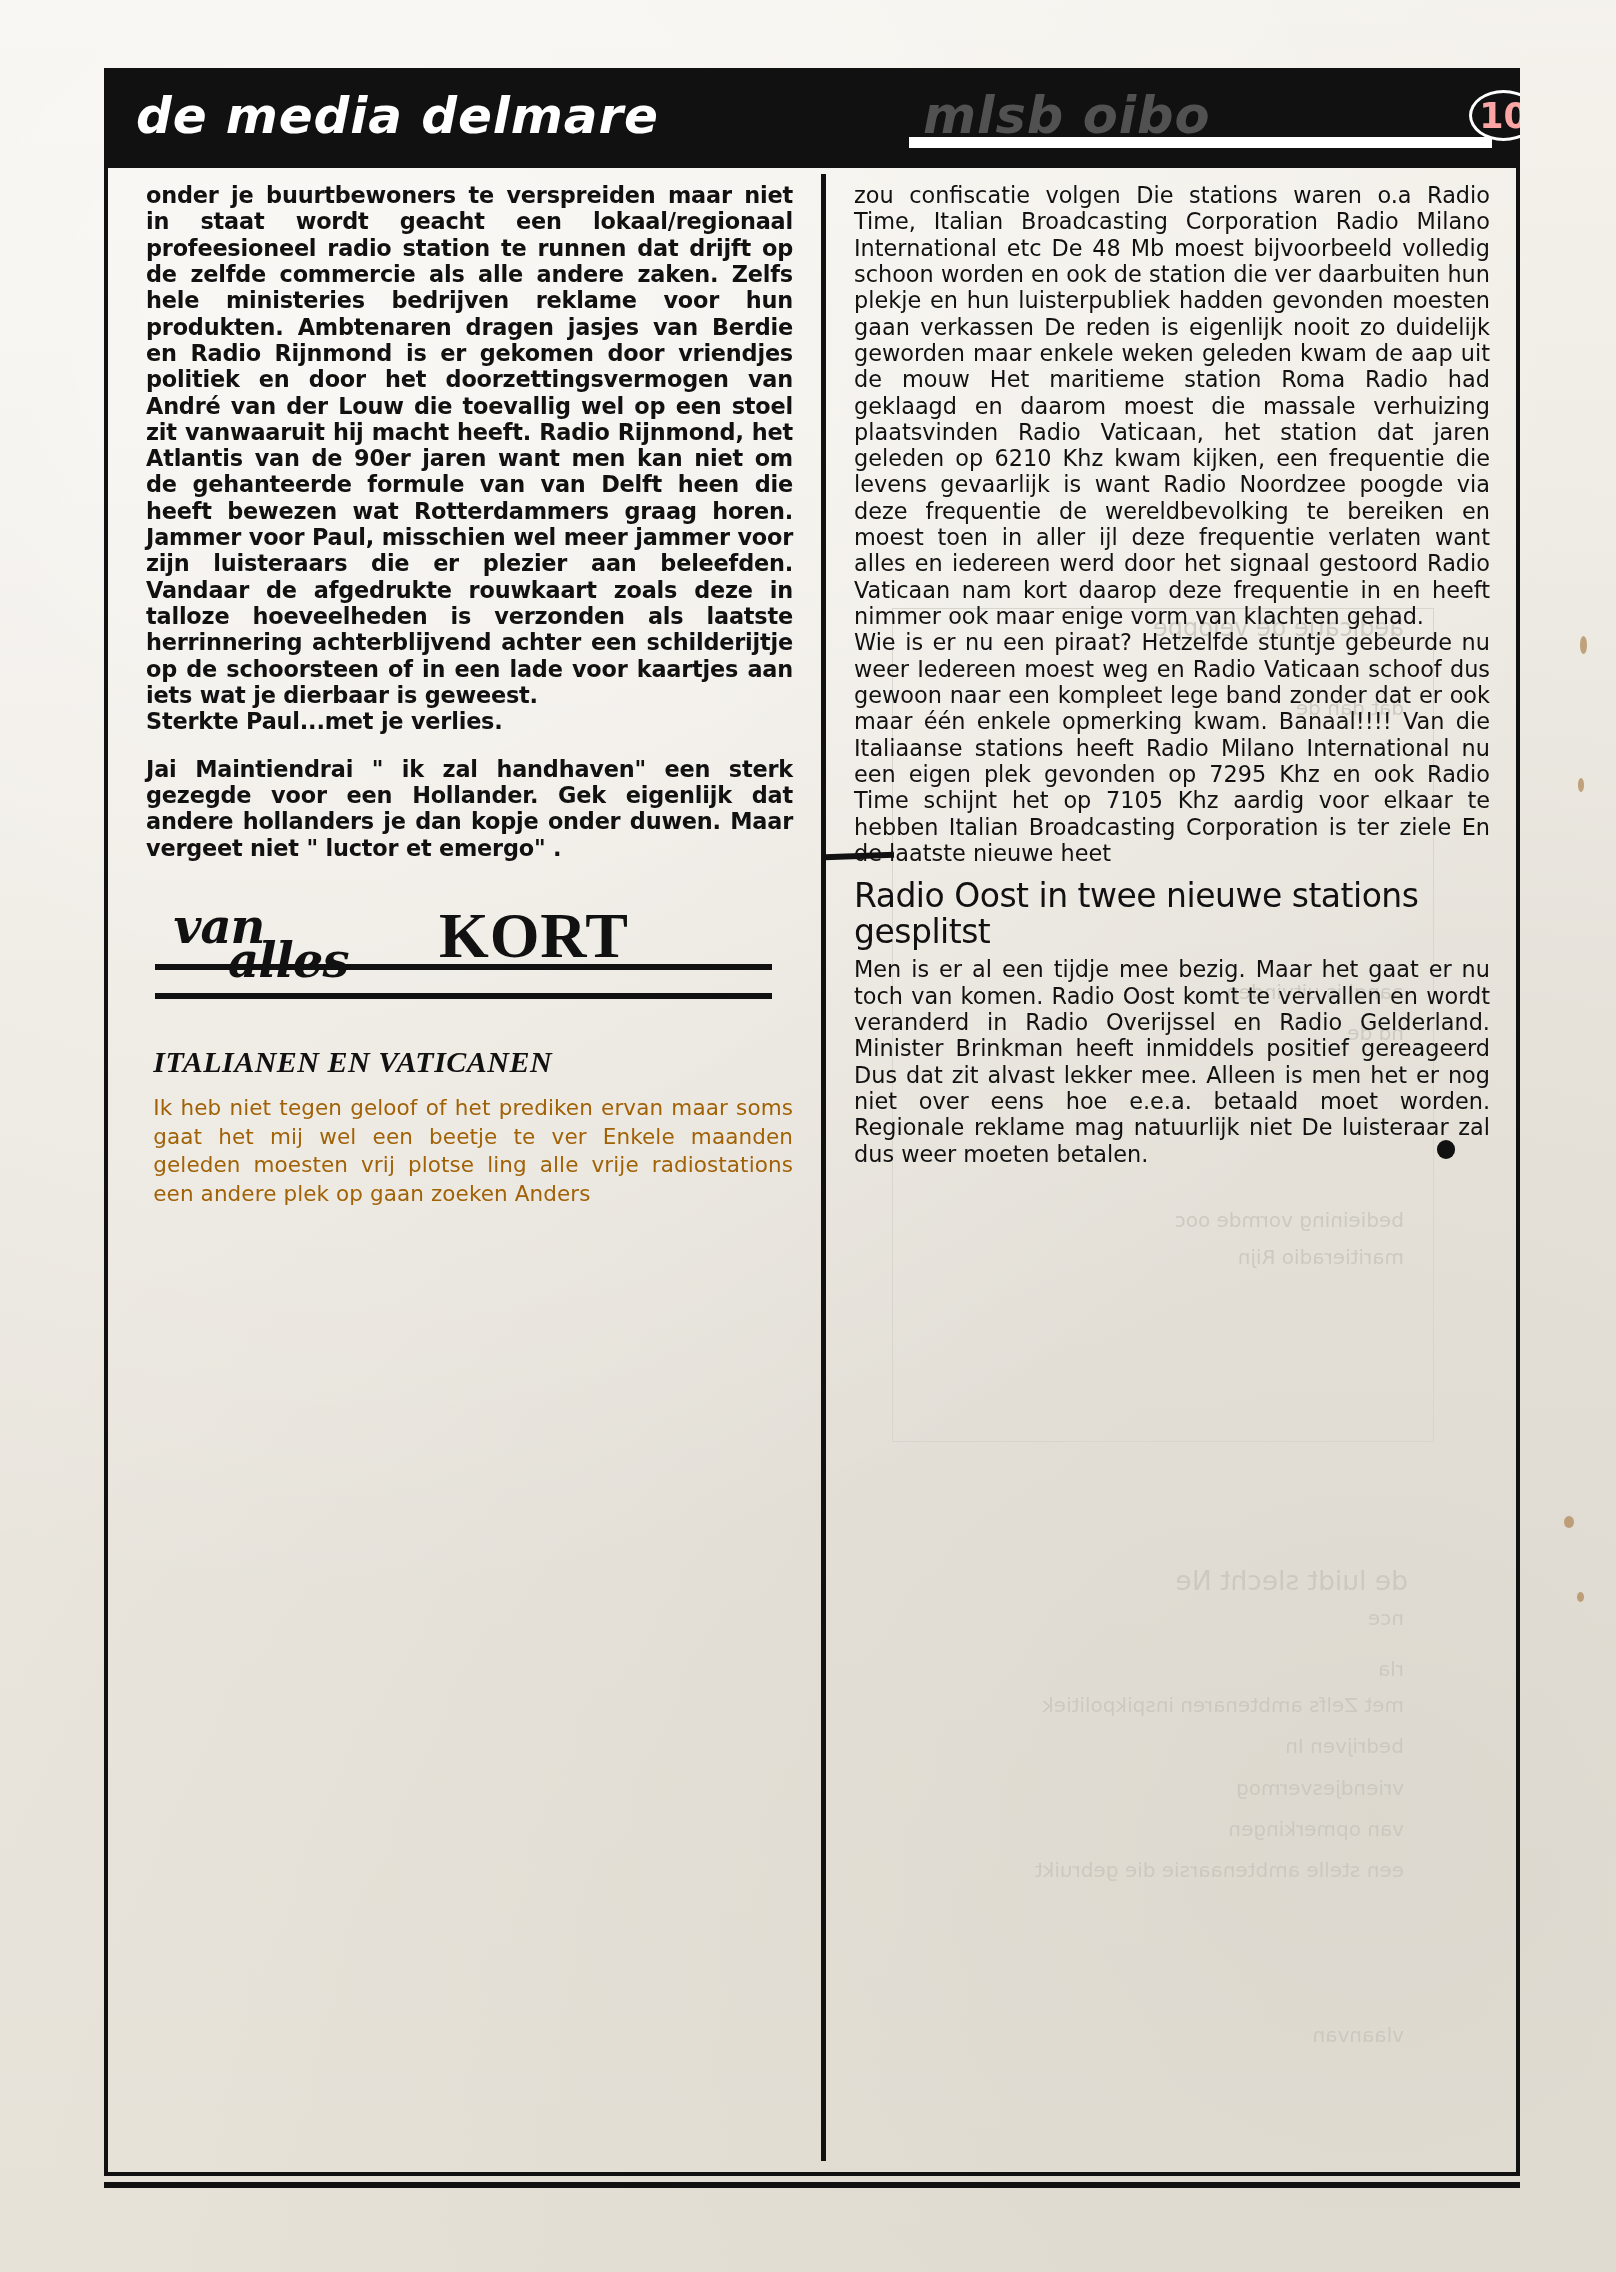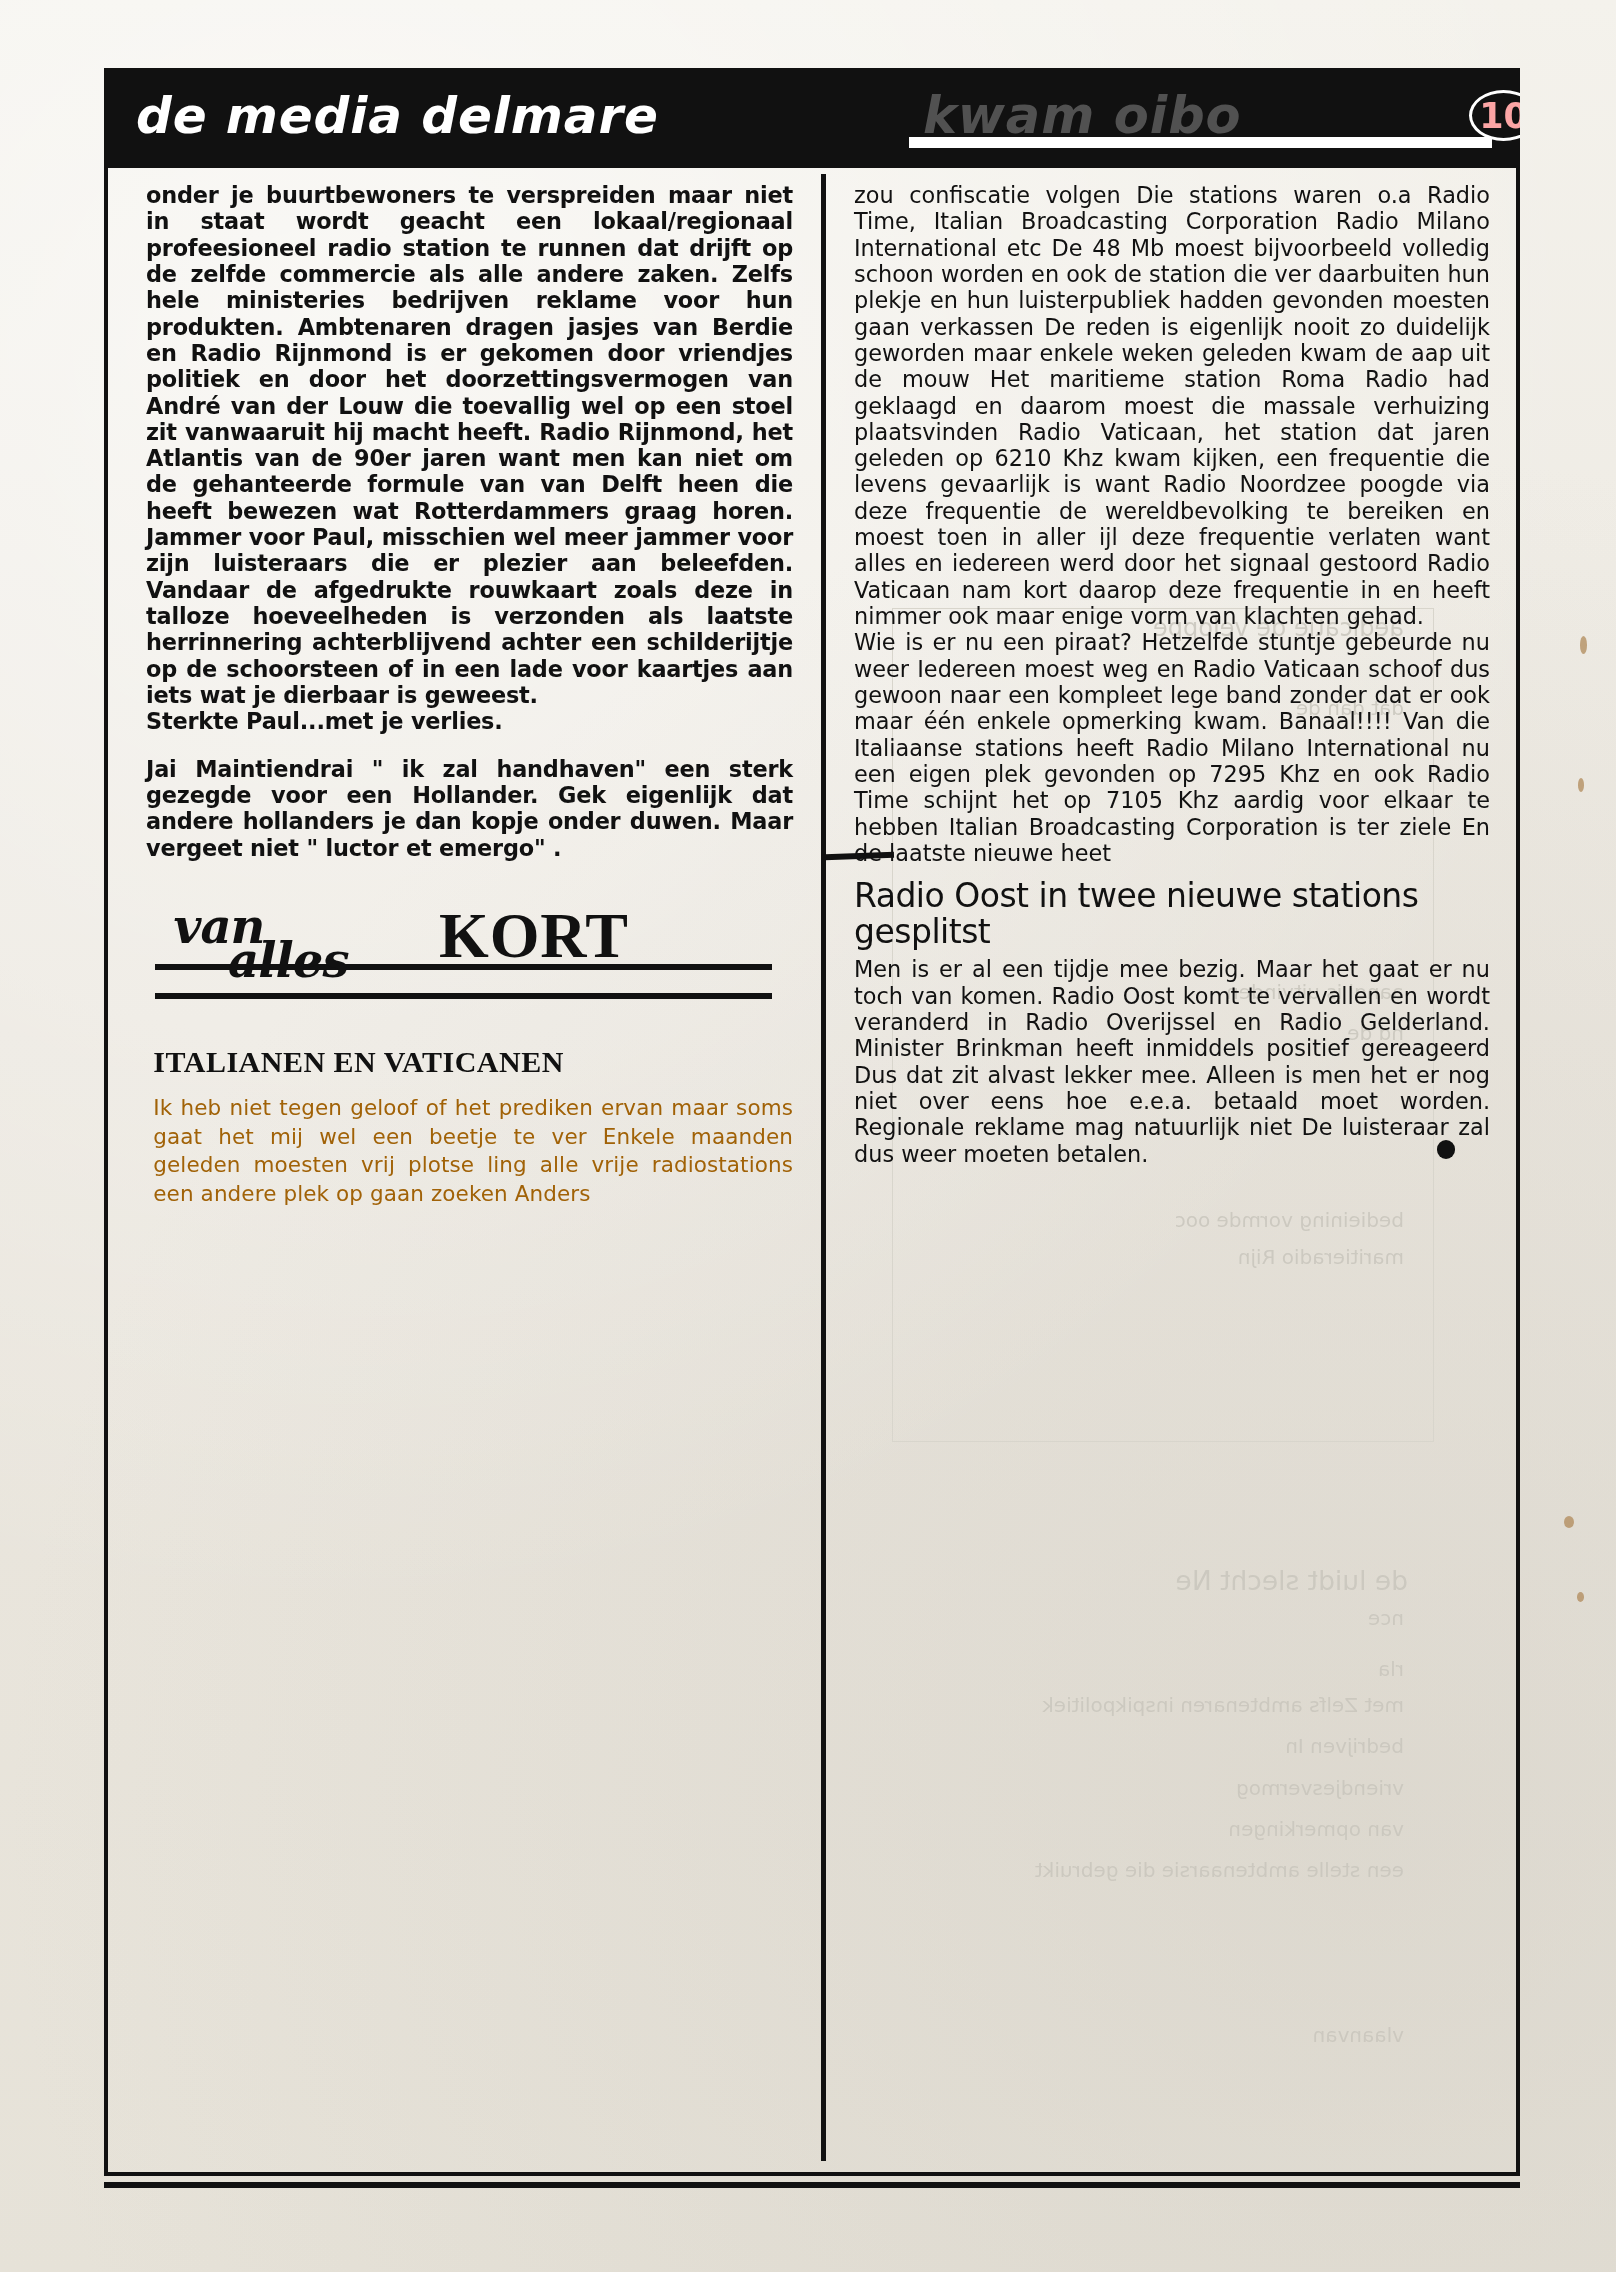--- a/index.html
+++ b/index.html
@@ -211,20 +211,21 @@
     left: 679px;
     top: -27.4px;
     width: 69px;
     height: 5.5px;
     background: #111;
     transform: rotate(-2deg);
   }
 
   .sub-head {
     font-size: 30px;
+    font-style: italic;
     font-weight: bold;
     font-family: "Liberation Serif", serif;
     line-height: 1.12;
     margin: 27.4px 0 6.4px 7.3px;
     letter-spacing: 0.5px;
   }
 
   .kort-body {
     font-size: 21.5px;
     line-height: 1.32;
@@ -297,21 +298,21 @@
 
   <div class="speck" style="left:1580px; top:636px; width:7.3px; height:18.3px;"></div>
   <div class="speck" style="left:1578px; top:778px; width:6.4px; height:13.7px;"></div>
   <div class="speck" style="left:1564px; top:1516px; width:10px; height:12px;"></div>
   <div class="speck" style="left:1577px; top:1592px; width:7.3px; height:10px;"></div>
 
   <div class="frame"></div>
   <div class="frame-inner-rule"></div>
 
   <div class="masthead">
-    <div class="masthead-ghost">kwam oibo</div>
+    <div class="masthead-ghost">mlsb oibo</div>
     <div class="masthead-whitebar"></div>
     <div class="masthead-title">de media delmare</div>
     <div class="page-number">10</div>
   </div>
 
   <div class="col-divider"></div>
 
   <div class="col col-left">
     <p class="body-text">onder je buurtbewoners te verspreiden maar niet in staat wordt geacht een lokaal/regionaal profeesioneel radio station te runnen dat drijft op de zelfde commercie als alle andere zaken. Zelfs hele ministeries bedrijven reklame voor hun produkten. Ambtenaren dragen jasjes van Berdie en Radio Rijnmond is er gekomen door vriendjes politiek en door het doorzettingsvermogen van André van der Louw die toevallig wel op een stoel zit vanwaaruit hij macht heeft. Radio Rijnmond, het Atlantis van de 90er jaren want men kan niet om de gehanteerde formule van van Delft heen die heeft bewezen wat Rotterdammers graag horen. Jammer voor Paul, misschien wel meer jammer voor zijn luisteraars die er plezier aan beleefden. Vandaar de afgedrukte rouwkaart zoals deze in talloze hoeveelheden is verzonden als laatste herrinnering achterblijvend achter een schilderijtje op de schoorsteen of in een lade voor kaartjes aan iets wat je dierbaar is geweest.</p>
     <p class="body-text">Sterkte Paul...met je verlies.</p>

